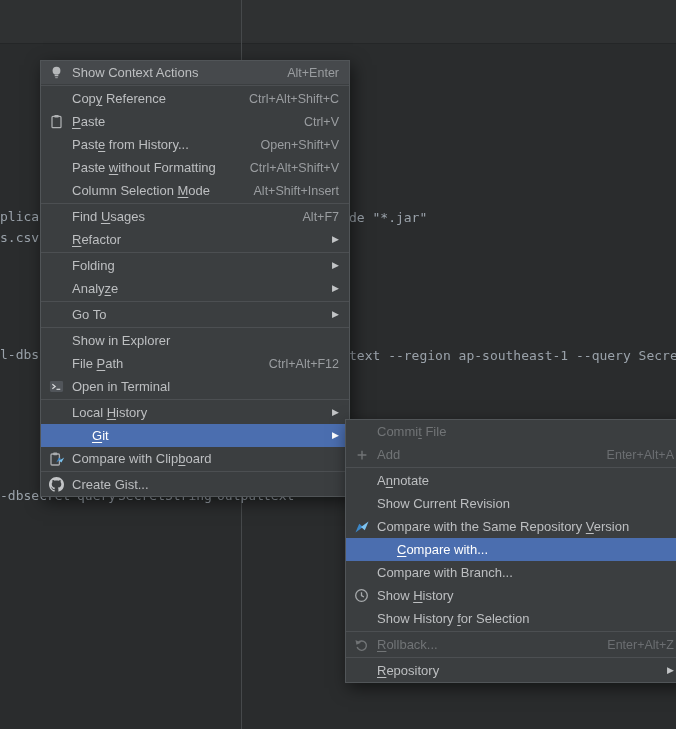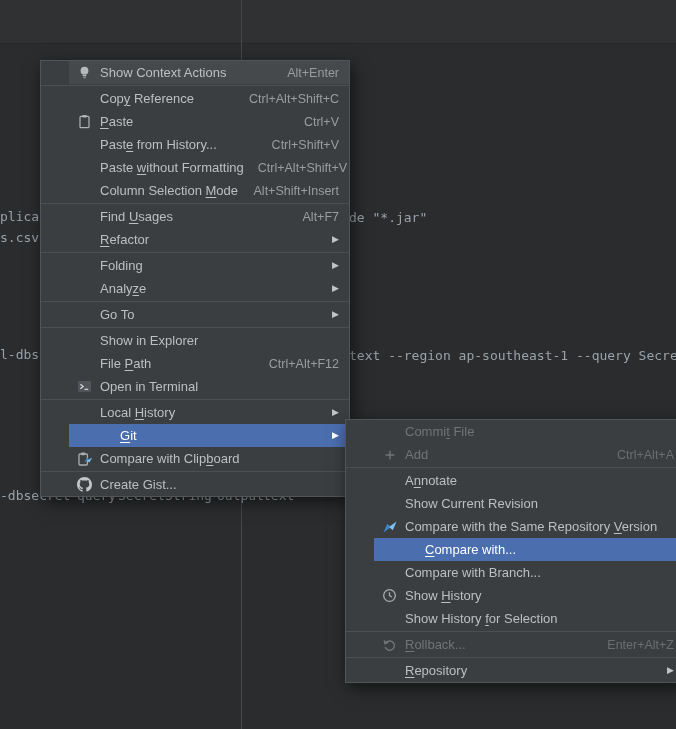--- a/index.html
+++ b/index.html
@@ -21,21 +21,21 @@
   
   .menu{
     position:absolute;background:#3b3e40;border:1px solid #515558;
     box-shadow:3px 5px 16px rgba(0,0,0,0.55);box-sizing:border-box;
     padding:0;
   }
   #main-menu{left:40px;top:60px;width:310px;z-index:10;}
   #git-submenu{left:345px;top:419px;width:340px;z-index:20;}
   .mi{
     height:23px;display:flex;align-items:center;
-    padding:0 10px 0 5px;font-size:13px;color:#bdbfc1;cursor:default;margin-left:28px;
+    padding:0 10px 0 5px;font-size:13px;color:#bdbfc1;cursor:default;
   }
   .mi.hl{background:#46494c;}
   .mi.selected{background:#4b6eaf;color:#ffffff;padding-left:25px;}
   .mi.disabled{color:#717476;}
   .mi-icon{width:21px;min-width:21px;height:16px;margin-right:5px;display:inline-flex;align-items:center;justify-content:center;}
   .mi-icon svg{display:block;}
   .mi-label{white-space:nowrap;}
   .mn{text-decoration:underline;text-underline-offset:2px;}
   .mi-shortcut{margin-left:auto;color:#9a9da0;font-size:12.5px;white-space:nowrap;padding-left:14px;text-align:center;}
   .mi.disabled .mi-shortcut{color:#6b6e71;}
@@ -86,21 +86,21 @@
           <rect x="3.2" y="2.6" width="9.6" height="12" rx="1" fill="none" stroke="#b0b2b4" stroke-width="1.3"></rect>
           <rect x="5.8" y="1" width="4.4" height="2.8" rx="0.6" fill="#b0b2b4"></rect>
         </svg>
       </span>
       <span class="mi-label"><span class="mn">P</span>aste</span>
       <span class="mi-shortcut">Ctrl+V</span>
     </div>
     <div class="mi">
       <span class="mi-icon"></span>
       <span class="mi-label">Past<span class="mn">e</span> from History...</span>
-      <span class="mi-shortcut">Ctrl+Shift+V</span>
+      <span class="mi-shortcut">Open+Shift+V</span>
     </div>
     <div class="mi">
       <span class="mi-icon"></span>
       <span class="mi-label">Paste <span class="mn">w</span>ithout Formatting</span>
       <span class="mi-shortcut">Ctrl+Alt+Shift+V</span>
     </div>
     <div class="mi">
       <span class="mi-icon"></span>
       <span class="mi-label">Column Selection <span class="mn">M</span>ode</span>
       <span class="mi-shortcut">Alt+Shift+Insert</span>
@@ -190,21 +190,21 @@
       <span class="mi-icon"></span>
       <span class="mi-label">Commi<span class="mn">t</span> File</span>
     </div>
     <div class="mi disabled">
       <span class="mi-icon">
         <svg width="14" height="14" viewBox="0 0 16 16">
           <path d="M8 3v10M3 8h10" stroke="#717476" stroke-width="1.6"></path>
         </svg>
       </span>
       <span class="mi-label">Add</span>
-      <span class="mi-shortcut">Ctrl+Alt+A</span>
+      <span class="mi-shortcut">Enter+Alt+A</span>
     </div>
     <div class="menu-sep"></div>
     <div class="mi">
       <span class="mi-icon"></span>
       <span class="mi-label">A<span class="mn">n</span>notate</span>
     </div>
     <div class="mi">
       <span class="mi-icon"></span>
       <span class="mi-label">Show Current Revision</span>
     </div>

